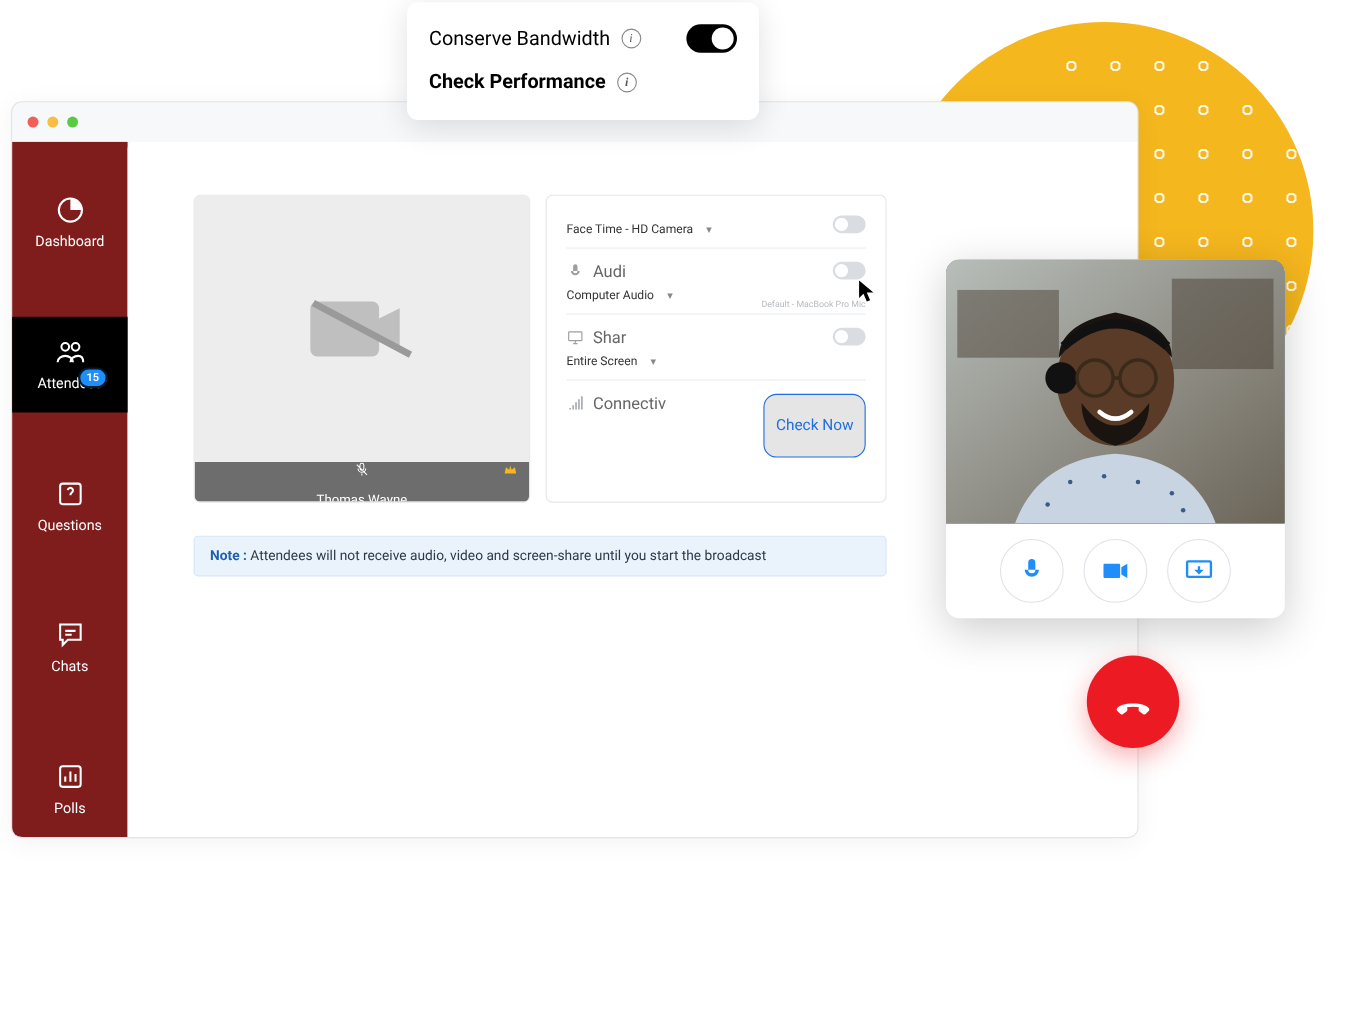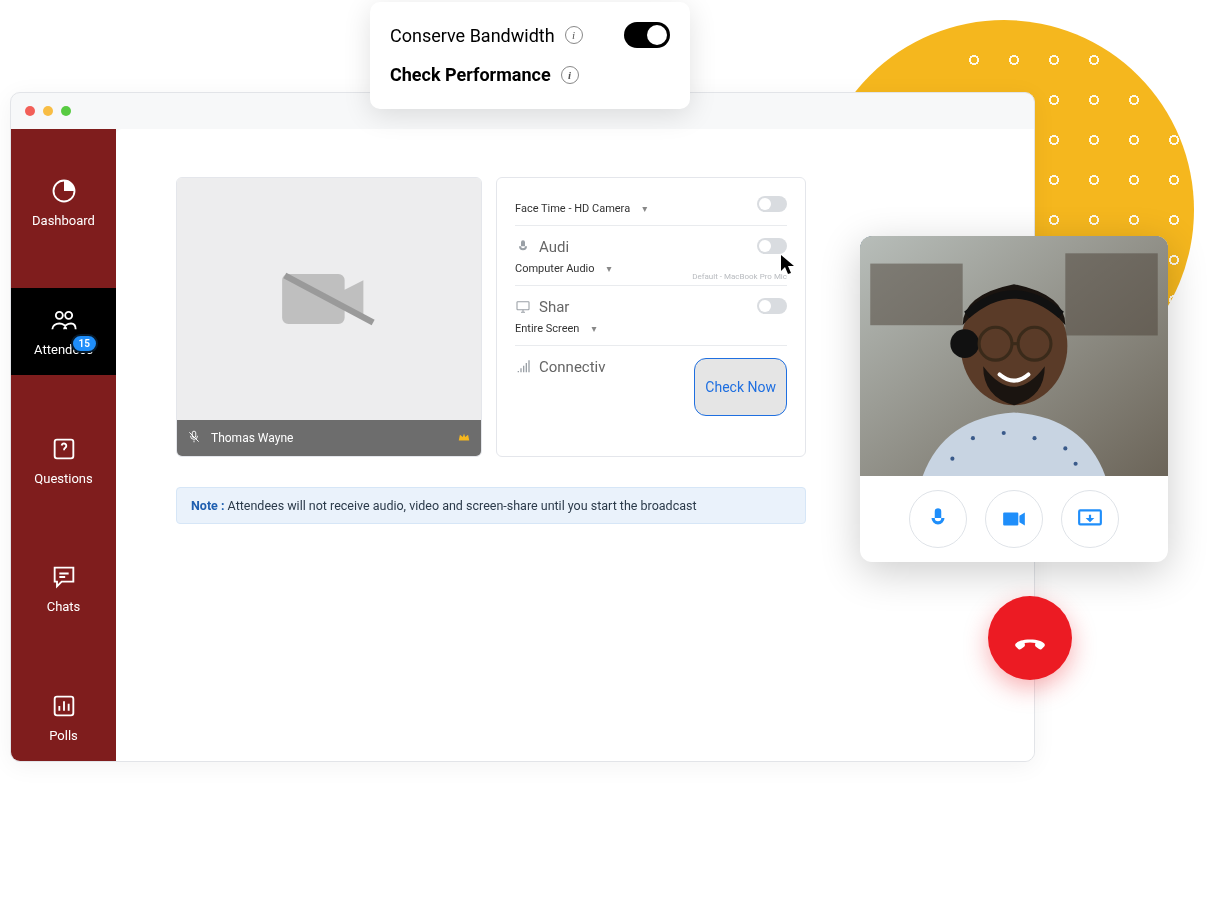--- a/index.html
+++ b/index.html
@@ -51,21 +51,21 @@
   .side-item svg { width:28px; height:28px; stroke:#fff; fill:none; stroke-width:1.6; }
   .badge { position:absolute; top:10px; right:18px; background:#1f8efa; color:#fff; font-size:10px; font-weight:600; padding:2px 6px; border-radius:10px; border:2px solid #071a2b;margin-top:36px; }
 
   
   .content { flex:1; background:#fff; padding: 48px 60px 0 60px; border-top-left-radius: 6px; }
   .panels { display:flex; gap:14px; }
 
   .preview-card { width:306px; height:280px; border:1px solid #e4e6eb; border-radius:6px; background:#f6f7f8; display:flex; flex-direction:column; overflow:hidden; }
   .preview-body { flex:1; display:flex; align-items:center; justify-content:center; background:#ededee; }
   .preview-body svg { width:100px; height:80px; fill:#bfbfbf; }
-  .preview-footer { height:36px; background:#6d6d6d; display:flex; align-items:center; padding:0 10px; gap:10px; color:#fff; font-size:12px; position:relative;}
+  .preview-footer { height:36px; background:#6d6d6d; display:flex; align-items:center; padding:0 10px; gap:10px; color:#fff; font-size:12px; position:relative;flex-direction:column;}
   .preview-footer svg { width:14px; height:14px; fill:#fff;}
   .crown { position:absolute; right:10px; }
   .crown svg { fill:#f5b71e; width:14px; height:14px; }
 
   .settings-card { width:310px; border:1px solid #e4e6eb; border-radius:6px; padding: 6px 18px 10px; }
   .settings-row { padding: 12px 0 10px; border-bottom:1px solid #e9ebee; position:relative; }
   .settings-row:last-child { border-bottom:none; }
   .row-head { display:flex; align-items:center; gap:8px; color:#666; font-size:15px;}
   .row-head svg { width:16px; height:16px; fill:#9aa0a6; }
   .row-sub { font-size:11px; color:#333; margin-top:6px; display:flex; align-items:center; gap:12px;}

